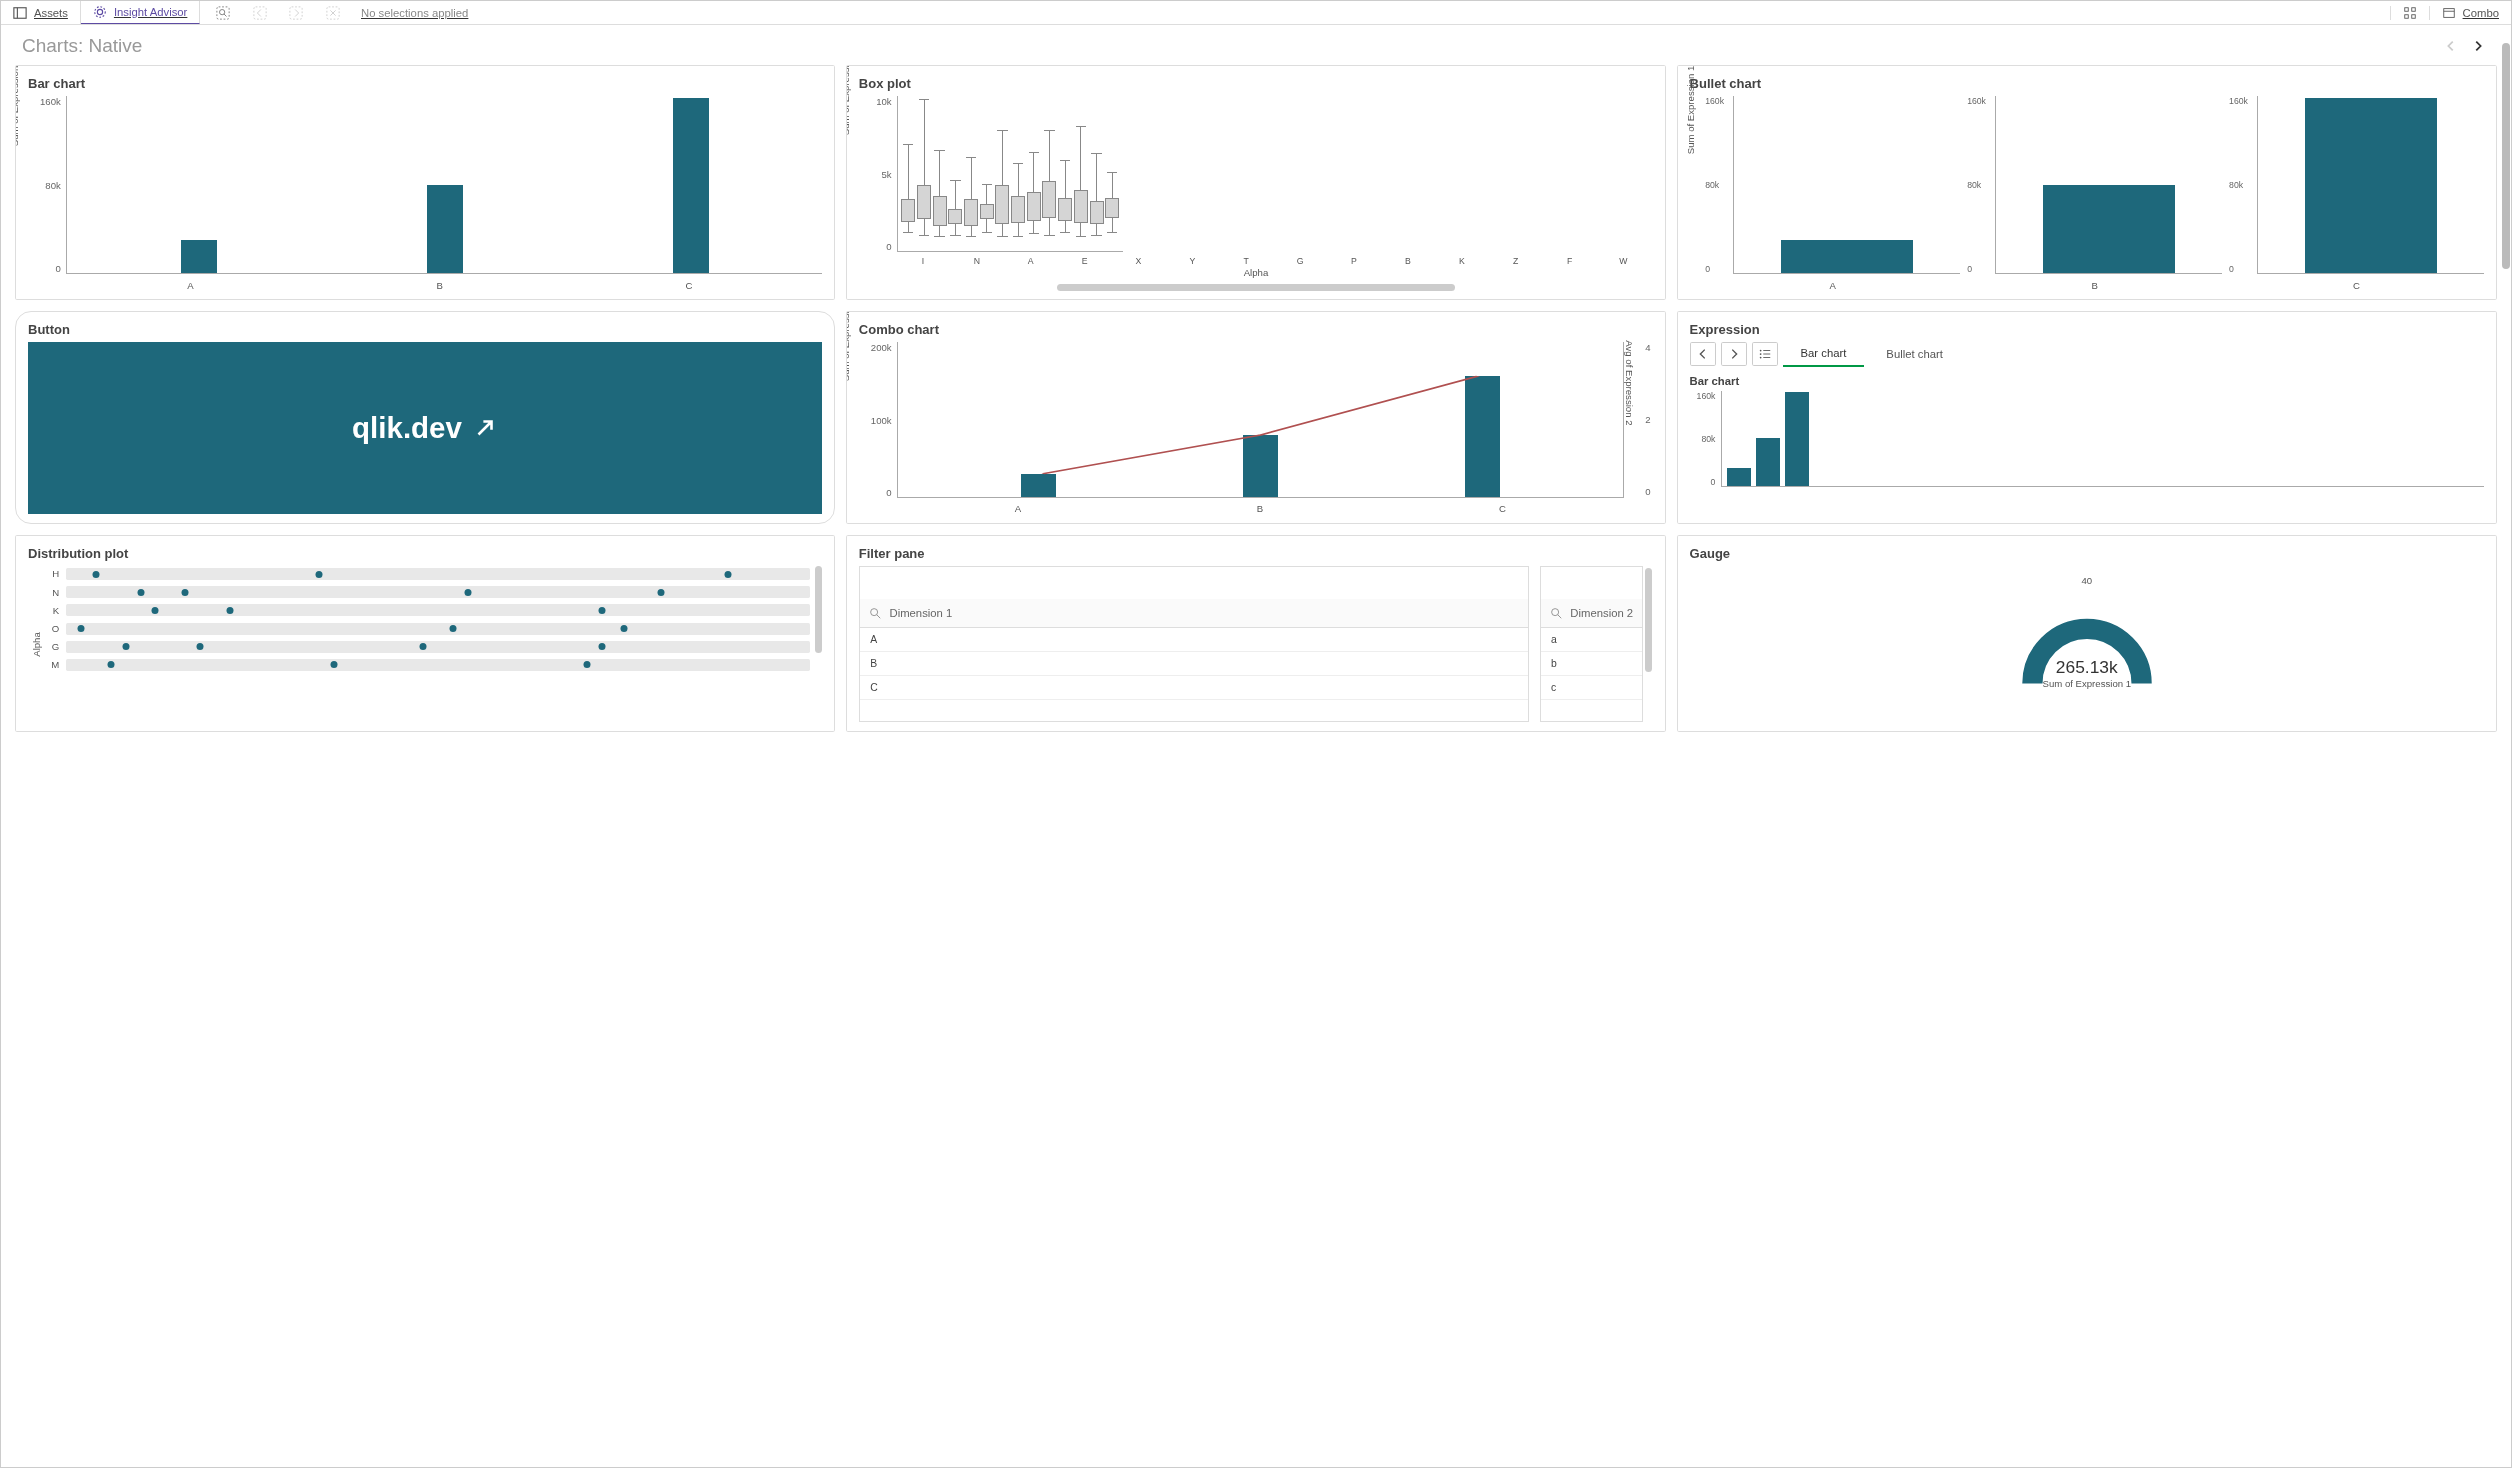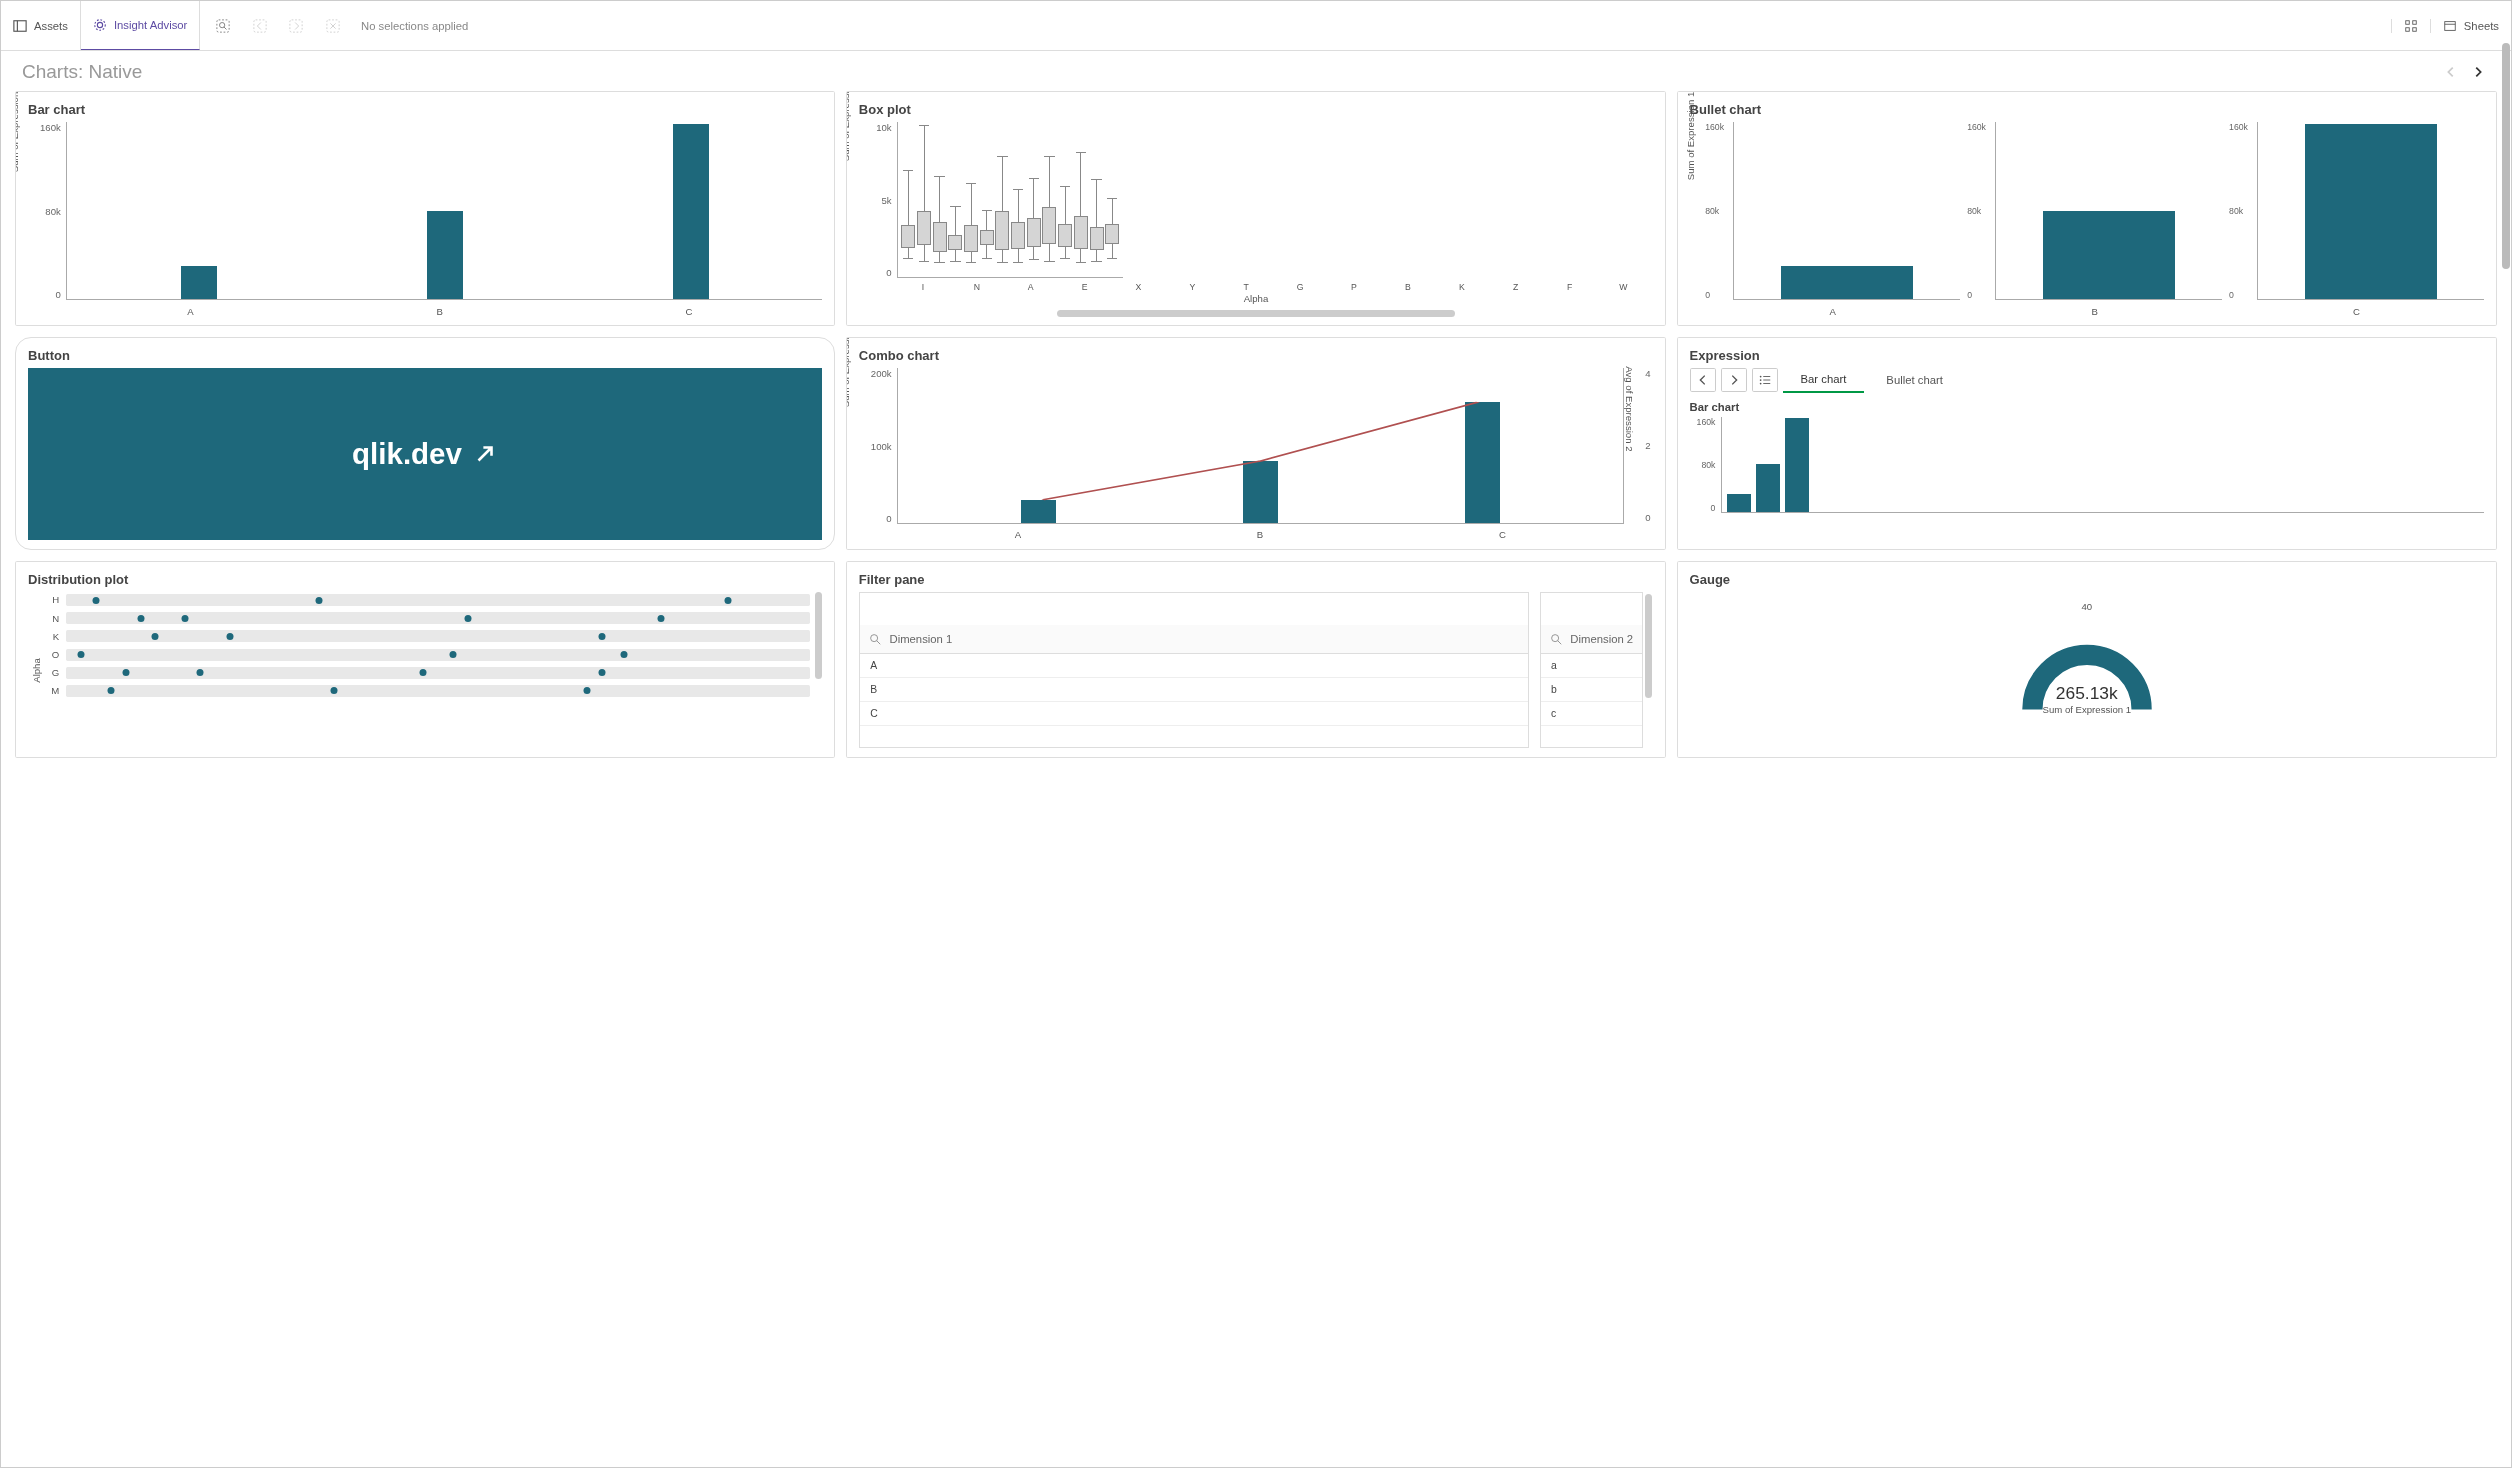--- a/index.html
+++ b/index.html
@@ -1,20 +1,20 @@
 <!DOCTYPE html>
 <html style="font-size:14px"><head>
 <meta charset="utf-8">
 <style>
 * { box-sizing: border-box; margin: 0; padding: 0; }
 body { font-family: -apple-system, BlinkMacSystemFont, "Segoe UI", Arial, sans-serif; background: #f5f5f5; font-size: 11.3px; color: #333; }
 .app { width: 100%; height: 100vh; display: flex; flex-direction: column; background: #fff; border: 0.9px solid #ccc; }
 
 
-.toolbar { display: flex; align-items: stretch; height: 50px; border-bottom: 0.9px solid #ddd; background: #fff; }
+.toolbar { display: flex; align-items: stretch; height: 24px; border-bottom: 0.9px solid #ddd; background: #fff; text-decoration: underline; }
 .toolbar-left { display: flex; align-items: stretch; }
 .toolbar-btn { display: flex; align-items: center; padding: 0 12px; border-right: 0.9px solid #ddd; cursor: pointer; gap: 7px; font-size: 11.3px; color: #555; }
 .toolbar-btn.active { background: #fff; color: #5d4ba3; border-bottom: 1.7px solid #5d4ba3; }
 .toolbar-mid { display: flex; align-items: center; padding: 0 8.7px; gap: 8.7px; }
 .icon-btn { width: 28px; height: 24px; display: flex; align-items: center; justify-content: center; cursor: pointer; color: #888; }
 .icon-btn.disabled { color: #ccc; cursor: default; }
 .selections-text { color: #888; margin-left: 5.2px; }
 .toolbar-right { margin-left: auto; display: flex; align-items: center; }
 
 
@@ -171,21 +171,21 @@
             <rect x="10" y="2" width="4" height="4" fill="none" stroke="#555"></rect>
             <rect x="2" y="10" width="4" height="4" fill="none" stroke="#555"></rect>
             <rect x="10" y="10" width="4" height="4" fill="none" stroke="#555"></rect>
           </svg>
       </div>
       <div class="toolbar-btn" style="border-left:0.9px solid #ddd; border-right:none">
         <svg class="icon" viewBox="0 0 16 16">
             <rect x="2" y="3" width="12" height="10" fill="none" stroke="#555"></rect>
             <line x1="2" y1="6" x2="14" y2="6" stroke="#555"></line>
           </svg>
-        <span>Sheets</span>
+        <span>Combo</span>
       </div>
     </div>
   </div>
 
   <div class="sheet-header">
     <div class="sheet-title">Charts: Native</div>
     <div class="sheet-nav">
       <div class="nav-btn disabled">
         <svg class="icon" viewBox="0 0 16 16">
             <path d="M10 3 L5 8 L10 13" fill="none" stroke="#ccc" stroke-width="2"></path>

